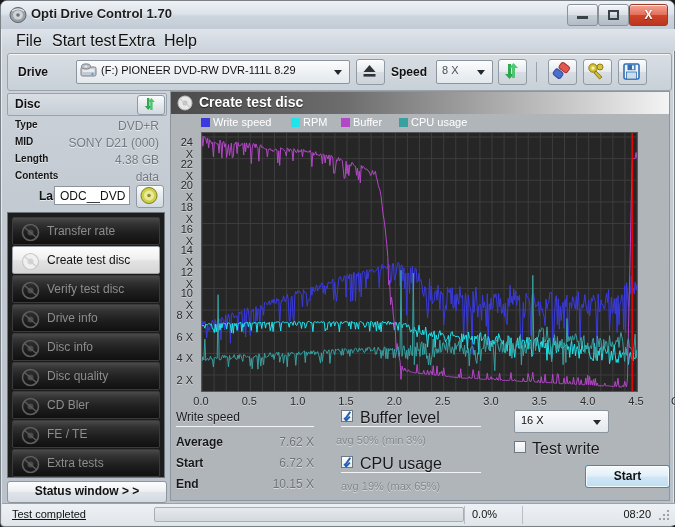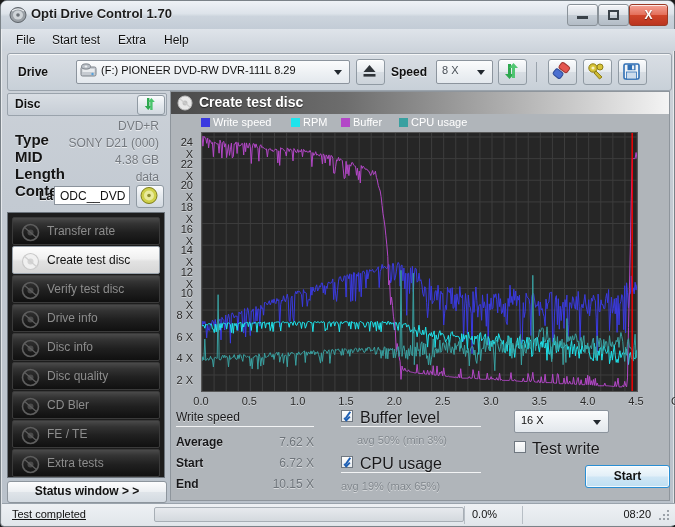--- a/index.html
+++ b/index.html
@@ -53,21 +53,21 @@
   .min-glyph{position:absolute;left:9px;top:11px;width:11px;height:3px;background:#3a4249;}
   .max-glyph{position:absolute;left:9px;top:5px;width:11px;height:10px;border:2px solid #3a4249;box-sizing:border-box;}
 
   
   #menubar{
     position:absolute;left:1px;top:28px;width:673px;height:22px;
     background:linear-gradient(180deg,#dfe4ea 0%,#ccd3db 100%);
   }
   .menuitem{
     position:absolute;top:3px;height:17px;line-height:17px;
-    font-size:12px;color:#101010;padding:0 6px;cursor:pointer;
+    font-size:16px;color:#101010;padding:0 6px;cursor:pointer;
     text-shadow:0 1px 0 rgba(255,255,255,.7);
   }
 
   
   #drivebar{
     position:absolute;left:6px;top:52px;width:663px;height:36px;
     background:linear-gradient(180deg,#d9dee4 0%,#c8d0d8 100%);
     border:1px solid #9aa3ac;border-radius:3px;
     box-shadow:inset 0 1px 0 rgba(255,255,255,.75);
   }
@@ -122,22 +122,22 @@
     text-shadow:0 1px 0 rgba(255,255,255,.7);}
   #btn-refresh-disc{
     position:absolute;left:129px;top:1px;width:26px;height:18px;
     border:1px solid #909aa3;border-radius:3px;
     background:linear-gradient(180deg,#fbfcfd 0%,#e4e9ee 50%,#d2d9e0 100%);
     cursor:pointer;
   }
   #discinfo{
     position:absolute;left:6px;top:116px;width:158px;height:90px;
   }
-  .dkey{position:absolute;left:8px;font-size:15px;font-weight:bold;color:#141414;
-    text-shadow:0 1px 0 rgba(255,255,255,.6);margin-top:12px;}
+  .dkey{position:absolute;left:8px;font-size:10px;font-weight:bold;color:#141414;
+    text-shadow:0 1px 0 rgba(255,255,255,.6);}
   .dval{position:absolute;right:6px;font-size:12px;color:#74797f;
     text-shadow:0 1px 0 rgba(255,255,255,.6);}
   #label-row{position:absolute;left:6px;top:184px;width:158px;height:23px;}
   #label-key{position:absolute;left:8px;top:4px;font-size:12px;font-weight:bold;color:#141414;
     text-shadow:0 1px 0 rgba(255,255,255,.6);padding-left:24px;}
   #label-input{
     position:absolute;left:47px;top:1px;width:76px;height:19px;
     background:#fff;border:1px solid #8b939c;box-sizing:border-box;cursor:text;
   }
   #label-input-text{position:absolute;left:5px;top:2px;font-size:12px;color:#111;}
@@ -616,21 +616,21 @@
     <div class="stat-k" style="left:5px;top:343px">Average</div>
     <div class="stat-v" style="left:60px;top:343px;width:83px">7.62 X</div>
     <div class="stat-k" style="left:5px;top:364px">Start</div>
     <div class="stat-v" style="left:60px;top:364px;width:83px">6.72 X</div>
     <div class="stat-k" style="left:5px;top:385px">End</div>
     <div class="stat-v" style="left:60px;top:385px;width:83px">10.15 X</div>
 
     <div class="cb checked" style="left:170px;top:318px"></div>
     <div class="cb-lab" style="left:189px;top:317px">Buffer level</div>
     <div class="sect-rule" style="left:170px;top:334px;width:140px"></div>
-    <div class="sub-note" style="left:186px;top:342px">avg 50% (min 3%)</div>
+    <div class="sub-note" style="left:165px;top:342px">avg 50% (min 3%)</div>
 
     <div class="cb checked" style="left:170px;top:364px"></div>
     <div class="cb-lab" style="left:189px;top:363px">CPU usage</div>
     <div class="sect-rule" style="left:170px;top:380px;width:140px"></div>
     <div class="sub-note" style="left:170px;top:388px">avg 19% (max 65%)</div>
   </div>
 
   <div id="write-speed-combo">
     <span id="write-speed-combo-text">16 X</span>
     <i class="caret"></i>

